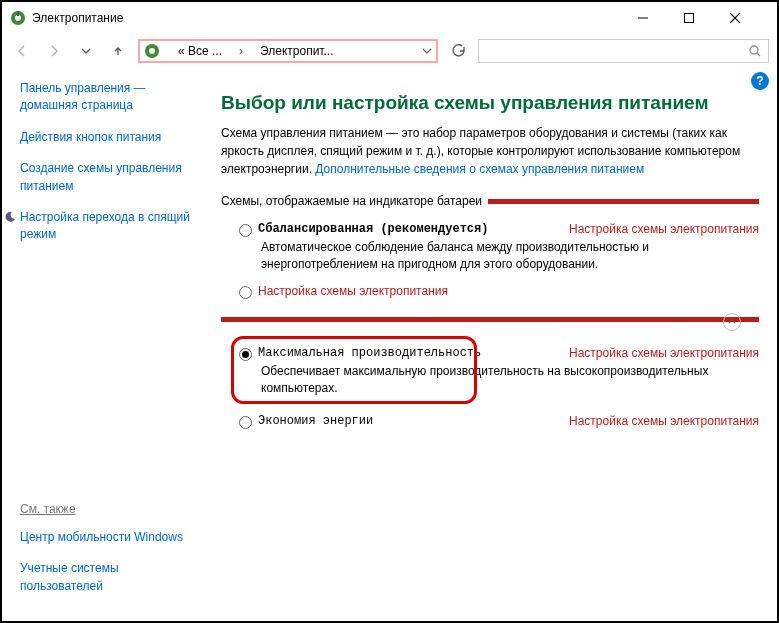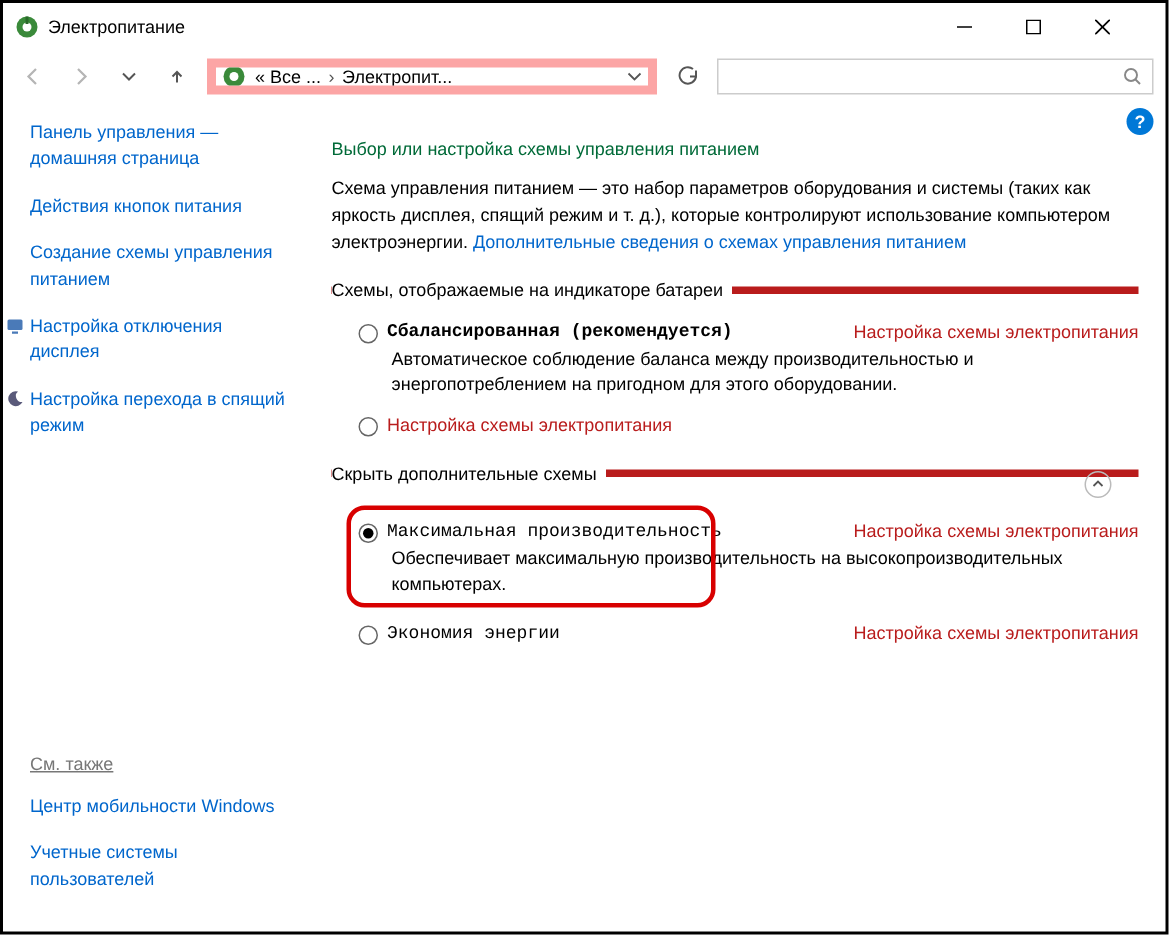--- a/index.html
+++ b/index.html
@@ -6,39 +6,39 @@
   body { margin: 0; font-family: "Segoe UI", Tahoma, sans-serif; font-size: 12px; color: #000; background: #fff; }
   .window { width: 779px; height: 623px; border: 2px solid #000; background: #fff; position: relative; display: flex; flex-direction: column; }
   .titlebar { height: 32px; display: flex; align-items: center; padding: 0 19px 0 8px; }
   .titlebar .icon { width: 16px; height: 16px; margin-right: 6px; }
   .titlebar .title { font-size: 12px; flex: 1; }
   .win-btns { display: flex; }
   .win-btn { width: 46px; height: 30px; display: flex; align-items: center; justify-content: center; }
   .toolbar { height: 34px; display: flex; align-items: center; gap: 8px; padding: 0 8px; }
   .nav-btn { width: 24px; height: 24px; display: flex; align-items: center; justify-content: center; color: #555; }
   .nav-btn.disabled { color: #b5b5b5; }
-  .addr { flex: 0 0 300px; height: 24px; border: 6px solid #fca5a5; display: flex; align-items: center; padding: 0 4px; font-size: 12px; white-space: nowrap; overflow: hidden; }
+  .addr { flex: 0 0 300px; height: 24px; border: 2px solid #fca5a5; display: flex; align-items: center; padding: 0 4px; font-size: 12px; white-space: nowrap; overflow: hidden; gap: 12px; }
   .addr .pico { width: 16px; height: 16px; margin-right: 4px; flex: none; }
   .addr .crumb { margin: 0 2px; }
   .addr .sep { margin: 0 3px; color: #555; }
   .addr .dd { margin-left: auto; color: #555; }
   .refresh { width: 24px; height: 24px; display: flex; align-items: center; justify-content: center; }
   .search { flex: 1; height: 24px; border: 1px solid #ccc; position: relative; }
   .search .mag { position: absolute; right: 6px; top: 4px; color: #888; }
   .body { flex: 1; display: flex; overflow: hidden; }
   .sidebar { width: 205px; padding: 12px 12px 12px 18px; line-height: 1.45; position: relative; }
   .sidebar a { color: #0066cc; text-decoration: none; display: block; }
   .side-item { margin-bottom: 14px; position: relative; padding-left: 0; }
   .side-item.ic { padding-left: 0; }
   .side-bullet { position: absolute; left: -16px; top: 2px; width: 12px; height: 12px; }
   .see-also { position: absolute; bottom: 12px; left: 18px; right: 12px; }
   .see-also .hdr { color: #777; margin-bottom: 10px; text-decoration: underline; }
   .content { flex: 1; padding: 16px 18px 12px 14px; position: relative; overflow: hidden; }
   .help { position: absolute; top: 4px; right: 8px; width: 18px; height: 18px; border-radius: 50%; background: #0078d7; color: #fff; font-size: 12px; font-weight: bold; display: flex; align-items: center; justify-content: center; }
-  h1 { font-size: 12px; color: #006a38; font-weight: 400; margin: 8px 0 10px 0; }
+  h1 { font-size: 19px; color: #006a38; font-weight: 700; margin: 8px 0 10px 0; }
   .intro { font-size: 12px; line-height: 1.5; margin-bottom: 4px; }
   .intro a { color: #0066cc; text-decoration: none; }
   fieldset { border: none; border-top: 5px solid #b91c1c; margin: 16px 0 8px 0; padding: 10px 0 0 0; }
   legend { padding: 0 6px 0 0; font-size: 12px; }
   .plan { display: flex; align-items: flex-start; margin: 4px 0 2px 18px; }
   .plan .pname { flex: 1; padding-right: 8px; font-family: Liberation Mono, monospace; }
   .plan .pname .name { font-size: 12px; }
   .plan .pname.bold .name { font-weight: 600; }
   .plan .link { flex: none; white-space: nowrap; }
   .plan .link a { color: #b91c1c; text-decoration: none; }
@@ -145,29 +145,20 @@
         </div>
       <div class="side-item">
           <a>Действия кнопок питания</a>
         </div>
       <div class="side-item">
           <a>Создание схемы управления питанием</a>
         </div>
       <div class="side-item ic">
         <span class="side-bullet">
             <svg viewBox="0 0 12 12">
-              <rect x="1" y="2" width="10" height="7" rx="1" fill="#4a7ab8"></rect>
-              <rect x="4" y="10" width="4" height="1.5" fill="#4a7ab8"></rect>
-            </svg>
-          </span>
-        <a>Настройка отключения дисплея</a>
-      </div>
-      <div class="side-item ic">
-        <span class="side-bullet">
-            <svg viewBox="0 0 12 12">
               <path d="M8 1 A5 5 0 1 0 11 8 A4 4 0 0 1 8 1 Z" fill="#5a5a7a"></path>
             </svg>
           </span>
         <a>Настройка перехода в спящий режим</a>
       </div>
 
       <div class="see-also">
         <div class="hdr">См. также</div>
         <div class="side-item">
             <a>Центр мобильности Windows</a>
@@ -194,21 +185,20 @@
         </div>
         <div class="pdesc">Автоматическое соблюдение баланса между производительностью и энергопотреблением на пригодном для этого оборудовании.</div>
 
         <div class="plan">
           <span class="radio-circle"></span>
           <div class="link"><a href="#">Настройка схемы электропитания</a></div>
         </div>
       </fieldset>
 
       <fieldset style="position:relative;">
-        <legend>Скрыть дополнительные схемы</legend>
         <div class="collapse" style="top:-9px;">
             <svg width="10" height="10">
               <path d="M2 6 L5 3 L8 6" fill="none" stroke="#555" stroke-width="1.2"></path>
             </svg>
           </div>
 
         <div class="highlight-wrap">
           <div class="highlight-frame"></div>
           <div class="plan">
             <span class="radio-circle checked"></span>

